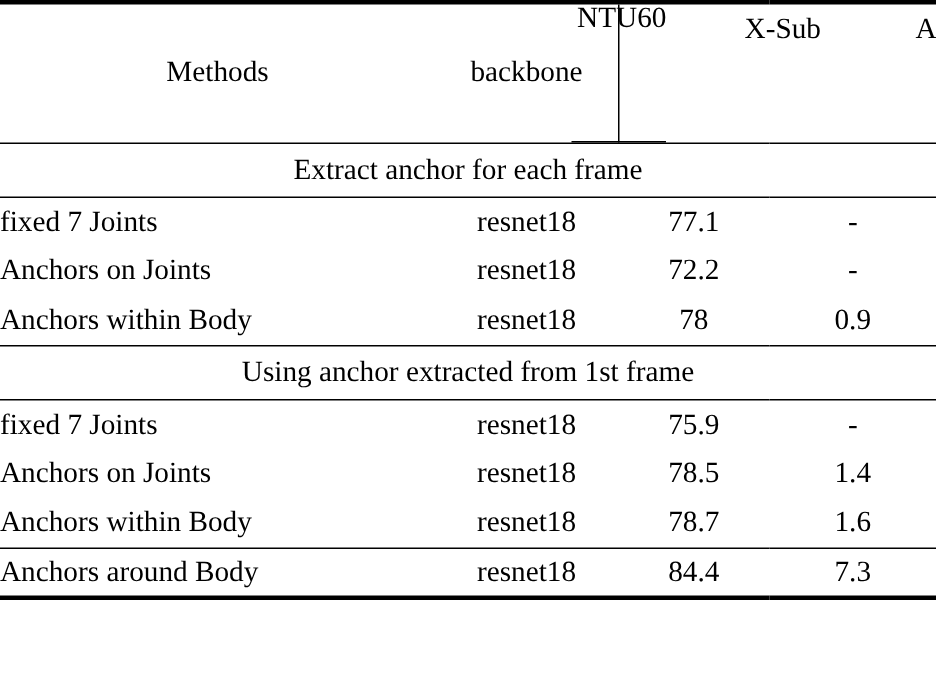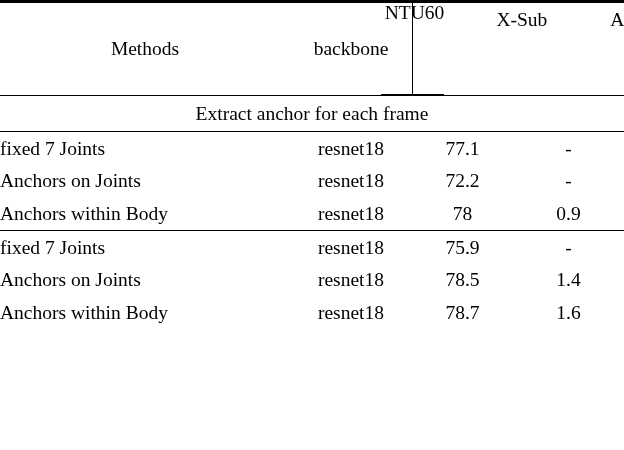--- a/index.html
+++ b/index.html
@@ -151,33 +151,42 @@
           <td class="cell-backbone">resnet18</td>
           <td class="cell-xsub">72.2</td>
           <td class="cell-acc">-</td>
         </tr>
         <tr class="data-row">
           <td class="cell-method">Anchors within Body</td>
           <td class="cell-backbone">resnet18</td>
           <td class="cell-xsub">78</td>
           <td class="cell-acc">0.9</td>
         </tr>
+        <tr class="section-row rule-thin">
+          <td class="section-cell" colspan="4">Using anchor extracted from 1st frame</td>
+        </tr>
         <tr class="data-row rule-thin">
           <td class="cell-method">fixed 7 Joints</td>
           <td class="cell-backbone">resnet18</td>
           <td class="cell-xsub">75.9</td>
           <td class="cell-acc">-</td>
         </tr>
         <tr class="data-row">
           <td class="cell-method">Anchors on Joints</td>
           <td class="cell-backbone">resnet18</td>
           <td class="cell-xsub">78.5</td>
           <td class="cell-acc">1.4</td>
         </tr>
         <tr class="data-row">
           <td class="cell-method">Anchors within Body</td>
           <td class="cell-backbone">resnet18</td>
           <td class="cell-xsub">78.7</td>
           <td class="cell-acc">1.6</td>
         </tr>
+        <tr class="data-row rule-thin rule-bottom">
+          <td class="cell-method">Anchors around Body</td>
+          <td class="cell-backbone">resnet18</td>
+          <td class="cell-xsub">84.4</td>
+          <td class="cell-acc">7.3</td>
+        </tr>
       </tbody>
   </table>
 </div>
 
 </body></html>

